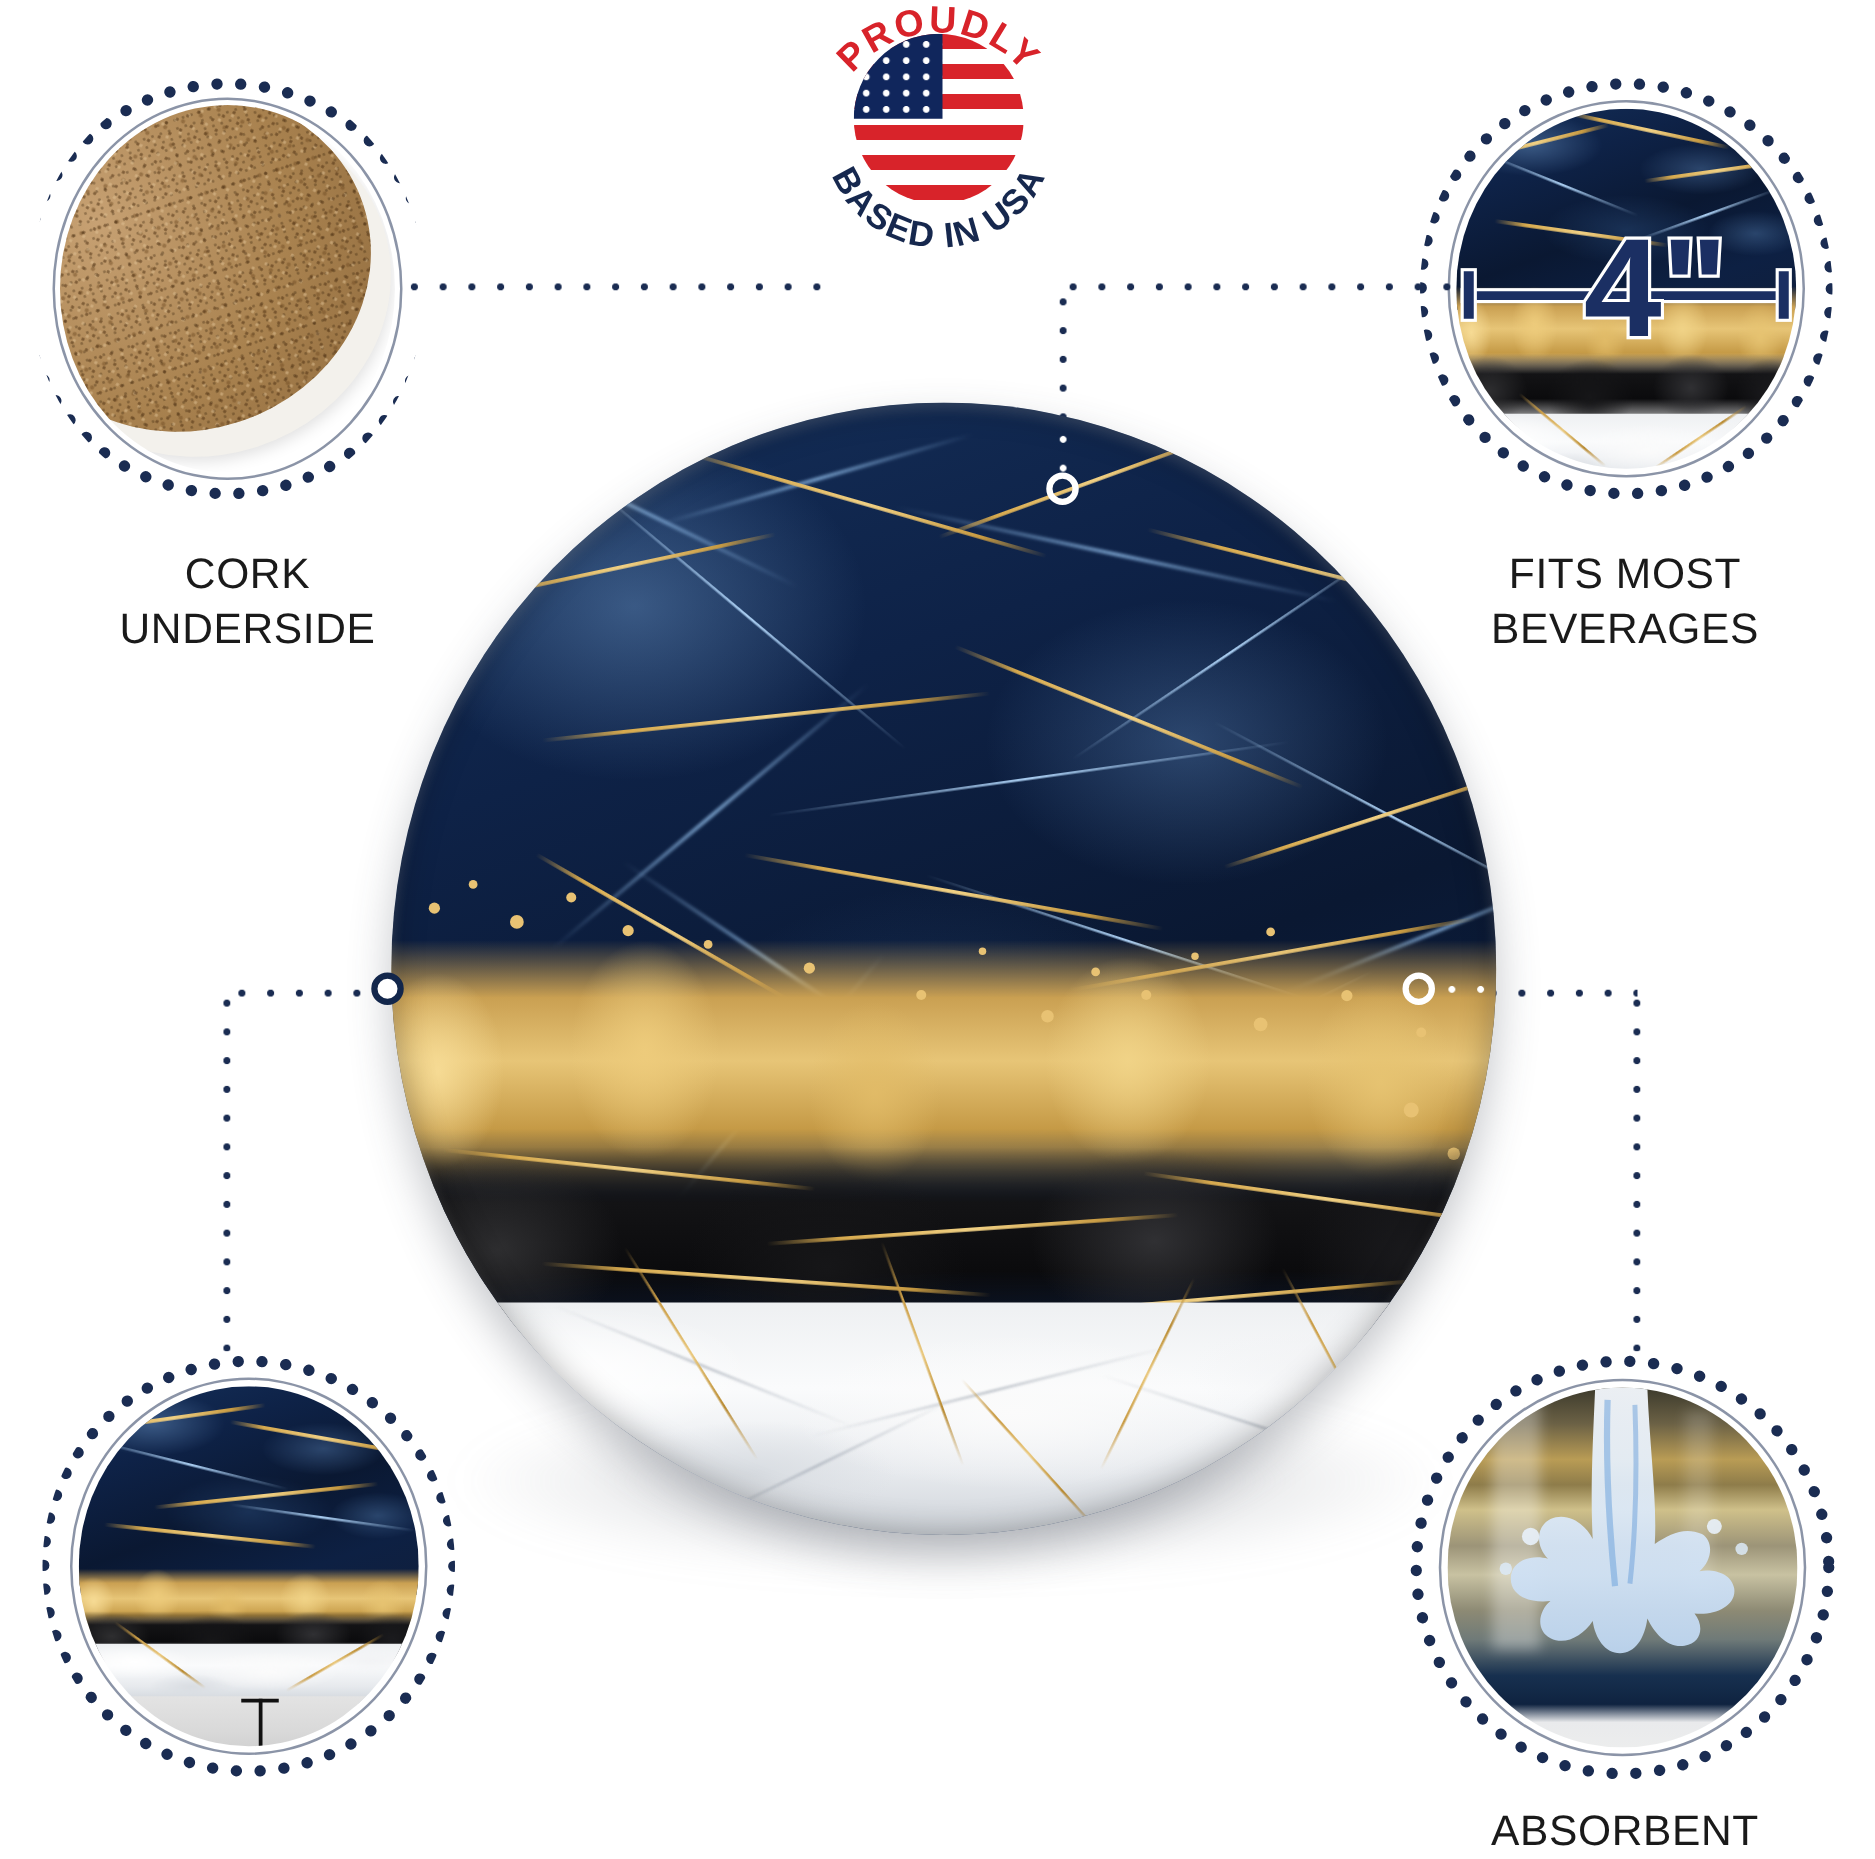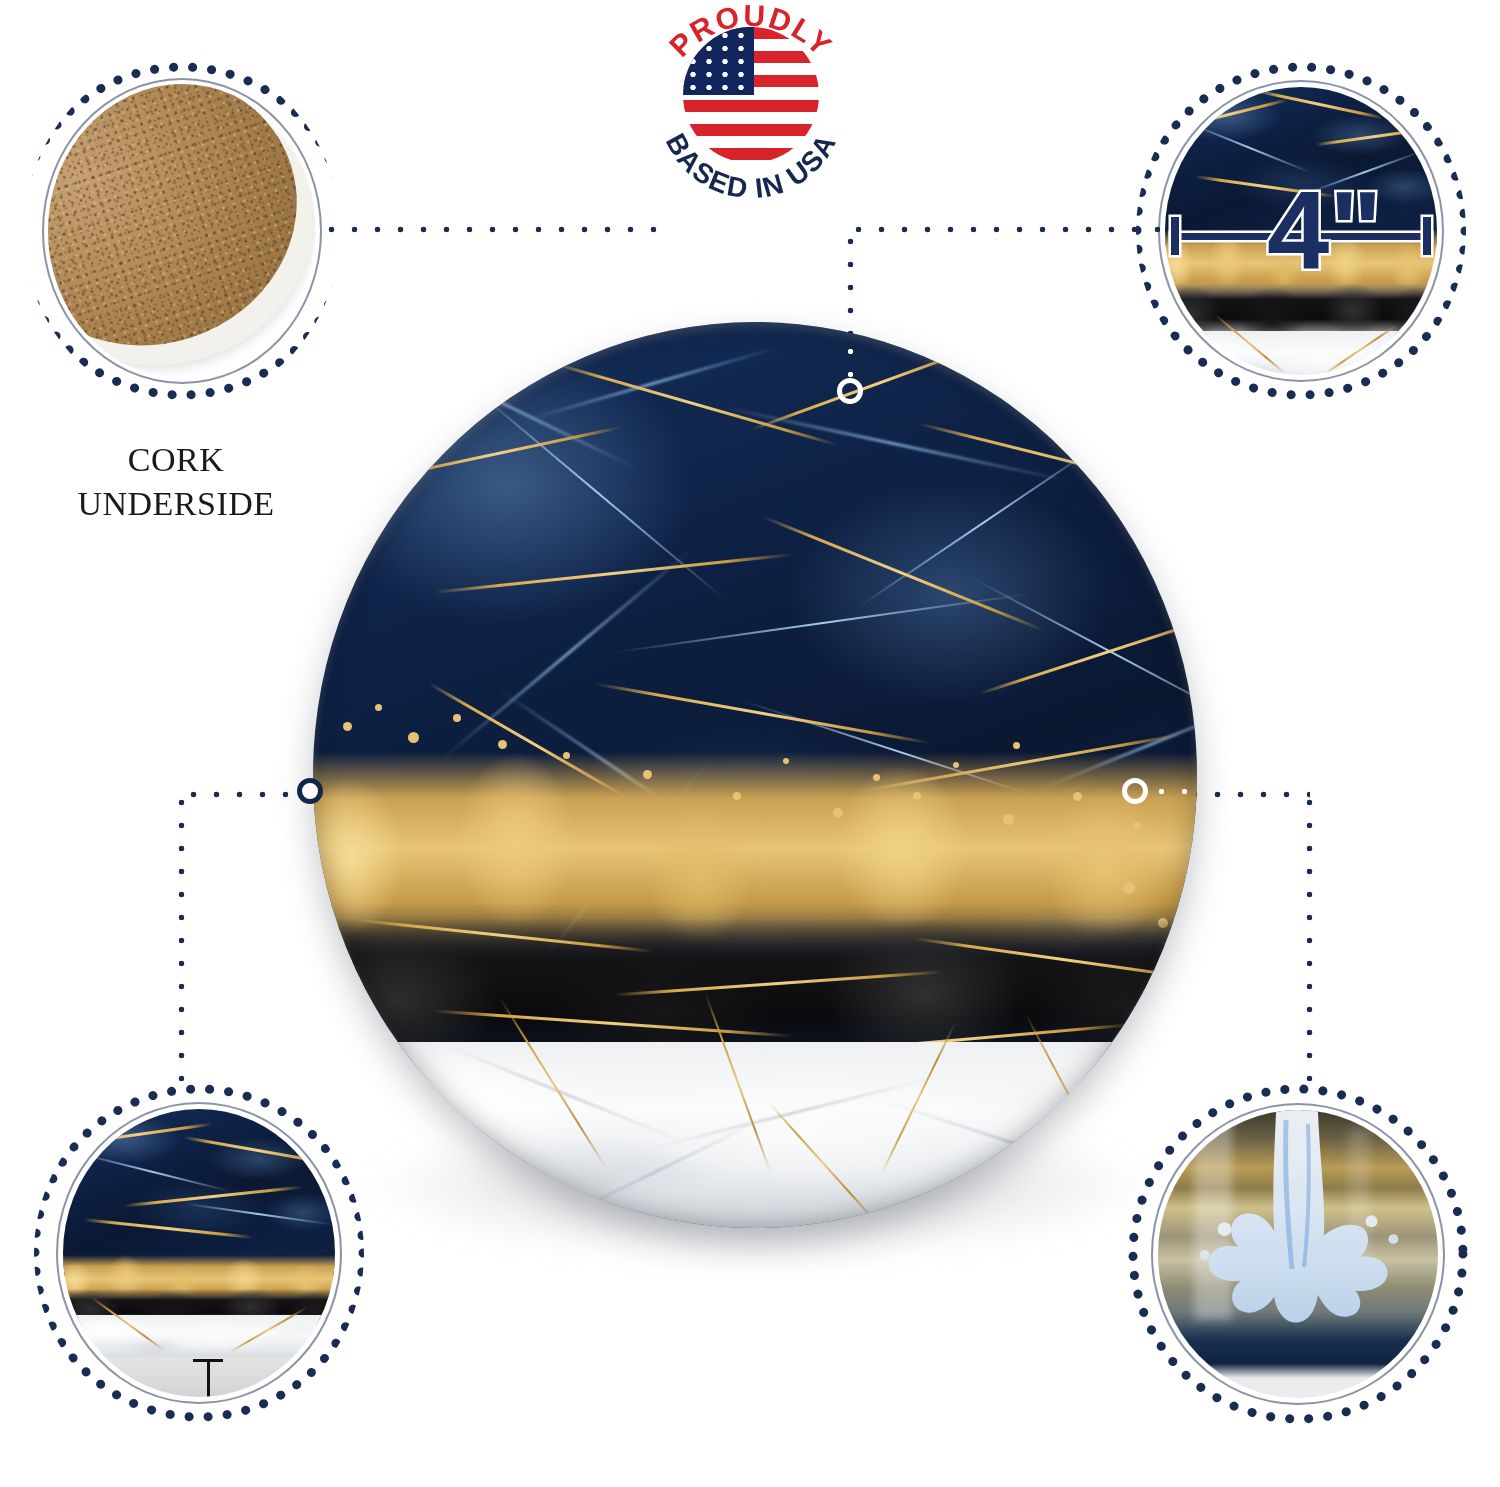--- a/index.html
+++ b/index.html
@@ -326,21 +326,21 @@
     <div class="solid-ring" style="left:18px; top:20px; right:18px; bottom:20px;"></div>
     <div class="media" style="left:24px; top:26px; right:24px; bottom:26px;">
       <div style="position:absolute; left:-34px; top:8px; width:300px; height:272px;
                   border-radius:50%; background:#f3f1ec;
                   transform:rotate(-18deg); box-shadow:0 4px 12px rgba(0,0,0,.12);"></div>
       <div class="cork-disc" style="left:-46px; top:-8px; width:296px; height:268px; transform:rotate(-18deg);">
         <div class="cork-grain"></div>
       </div>
     </div>
   </div>
-  <div class="caption" style="left:18px; top:438px; width:316px;font-family:Liberation Serif, serif;">CORK
+  <div class="caption" style="left:40px; top:438px; width:316px;">CORK
 UNDERSIDE</div>
 
   <div class="bubble" style="left:1136px; top:58px; width:330px; height:346px;">
     <svg class="dots-ring" viewBox="0 0 330 346">
       <circle cx="165" cy="173" r="164" fill="none" stroke="#1a2c52" stroke-width="9" stroke-linecap="round" stroke-dasharray="0.1 19"></circle>
     </svg>
     <div class="solid-ring" style="left:22px; top:22px; right:22px; bottom:22px;"></div>
     <div class="media" style="left:29px; top:29px; right:29px; bottom:29px;">
       <div class="marble-navy" style="bottom:44%;"></div>
       <div class="vein vein-gold" style="left:4px; top:26px; width:120px; transform:rotate(-14deg);"></div>
@@ -356,20 +356,22 @@
       <div class="gvein-thin" style="left:150px; top:262px; width:90px; transform:rotate(-34deg);"></div>
 
       <div class="meas-bar" style="left:6px; top:146px; width:260px; height:7px;"></div>
       <div class="meas-cap" style="left:6px; top:130px; width:8px; height:38px;"></div>
       <div class="meas-cap" style="left:258px; top:130px; width:8px; height:38px;"></div>
       <div class="meas-num" style="left:102px; top:88px; font-size:112px; line-height:1;">
         <span>4"</span>
       </div>
     </div>
   </div>
+  <div class="caption" style="left:1120px; top:438px; width:360px;">FITS MOST
+BEVERAGES</div>
 
   <div class="bubble" style="left:34px; top:1080px; width:330px; height:346px;">
     <svg class="dots-ring" viewBox="0 0 330 346">
       <circle cx="165" cy="173" r="164" fill="none" stroke="#1a2c52" stroke-width="9" stroke-linecap="round" stroke-dasharray="0.1 19"></circle>
     </svg>
     <div class="solid-ring" style="left:22px; top:22px; right:22px; bottom:22px;"></div>
     <div class="media" style="left:29px; top:29px; right:29px; bottom:29px;">
       <div class="marble-navy" style="bottom:42%;"></div>
       <div class="vein vein-gold" style="left:0px; top:24px; width:150px; transform:rotate(-8deg);"></div>
       <div class="vein vein-gold" style="left:120px; top:40px; width:150px; transform:rotate(10deg);"></div>
@@ -419,14 +421,15 @@
                    C96,100 110,110 116,122 C114,86 116,44 118,0 Z" fill="url(#wg)" opacity="0.95"></path>
           <path d="M128,10 C126,70 130,120 134,160" stroke="#6fa4dc" stroke-width="5" fill="none" opacity="0.55"></path>
           <path d="M150,14 C152,70 150,122 146,158" stroke="#5d96d6" stroke-width="4" fill="none" opacity="0.45"></path>
           <circle cx="66" cy="120" r="7" fill="#e8f1fb" opacity=".9"></circle>
           <circle cx="214" cy="112" r="6" fill="#e8f1fb" opacity=".9"></circle>
           <circle cx="236" cy="130" r="5" fill="#dceaf8" opacity=".85"></circle>
           <circle cx="46" cy="146" r="5" fill="#dceaf8" opacity=".85"></circle>
         </svg>
     </div>
   </div>
+  <div class="caption" style="left:1120px; top:1444px; width:360px;">ABSORBENT</div>
 
 </div>
 
 </body></html>

